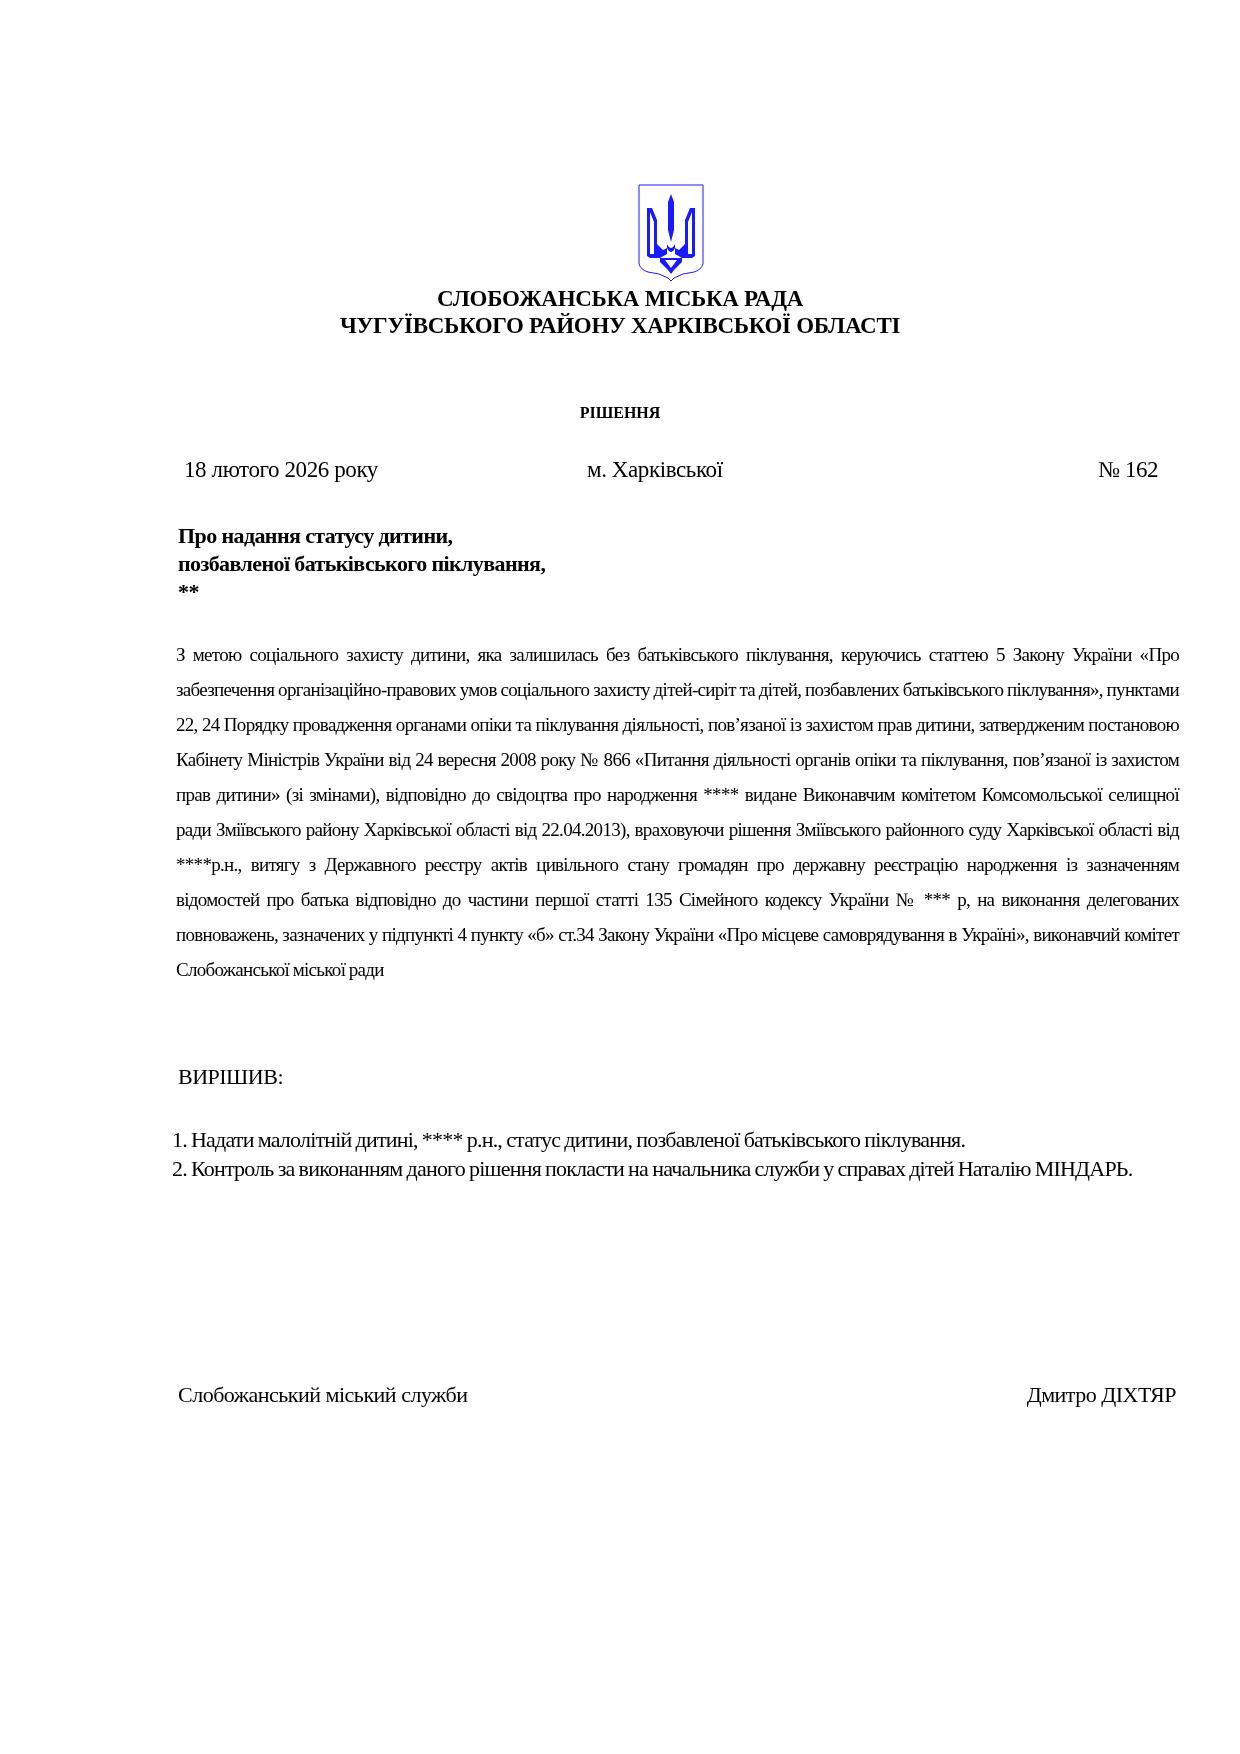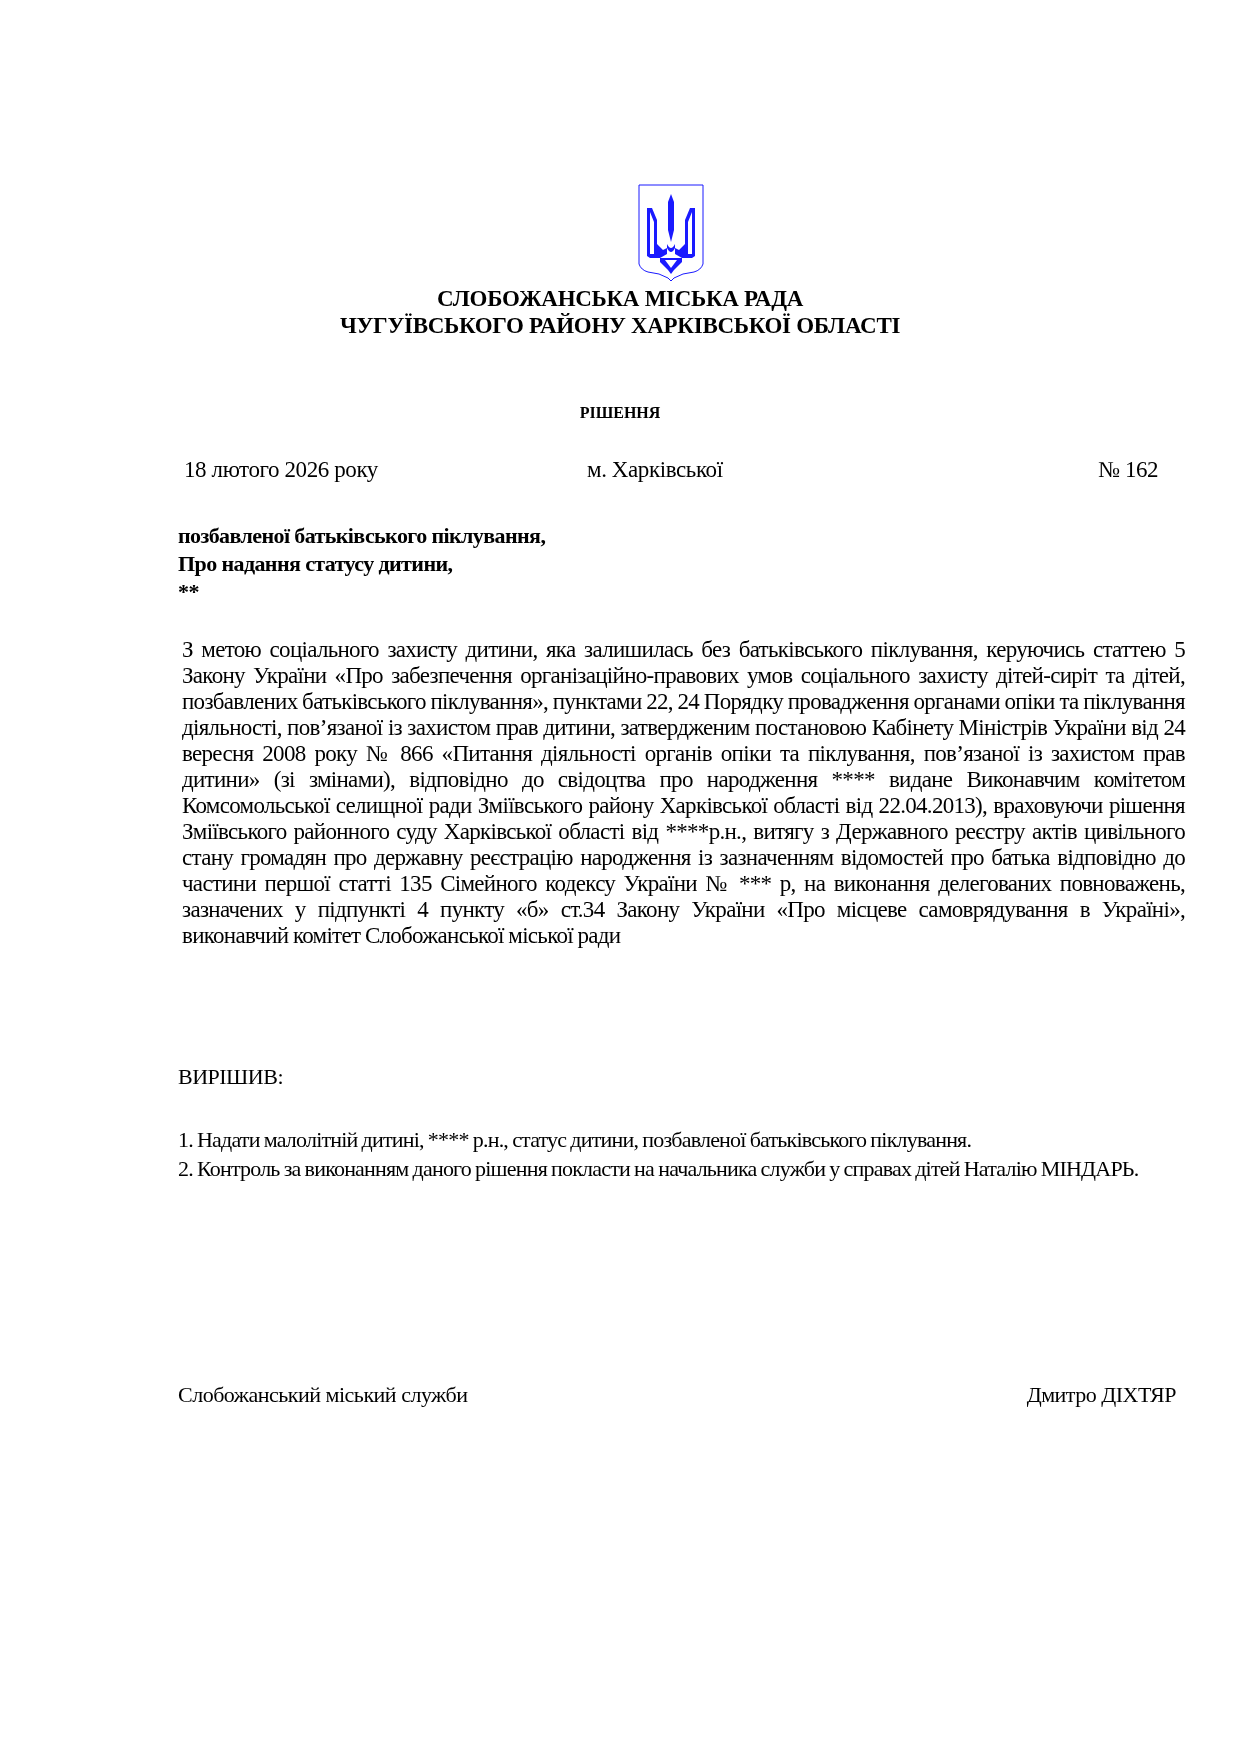--- a/index.html
+++ b/index.html
@@ -67,40 +67,40 @@
       left: 178px;
       top: 522px;
       font-weight: bold;
       font-size: 22px;
       line-height: 28px;
       letter-spacing: -0.6px;
     }
     .subject div { white-space: nowrap; }
     .preamble {
       position: absolute;
-      left: 182px;
+      left: 176px;
       top: 637px;
       width: 1003px;
-      font-size: 23px;
-      line-height: 26px;
+      font-size: 19px;
+      line-height: 35px;
       text-align: justify;
       letter-spacing: -0.7px;
       word-spacing: -0.5px;
     }
     .resolved {
       position: absolute;
       left: 178px;
       top: 1064px;
       font-size: 22px;
       line-height: 26px;
       letter-spacing: -0.5px;
     }
     .decisions {
       position: absolute;
-      left: 178px;
+      left: 172px;
       top: 1126px;
       width: 1003px;
       font-size: 22px;
       line-height: 28.5px;
       letter-spacing: -0.8px;
       word-spacing: -0.6px;
     }
     .decisions .item { margin: 0; }
     .signature {
       position: absolute;
@@ -134,22 +134,22 @@
   <div class="header header-1">СЛОБОЖАНСЬКА МІСЬКА РАДА</div>
   <div class="header header-2">ЧУГУЇВСЬКОГО РАЙОНУ ХАРКІВСЬКОЇ ОБЛАСТІ</div>
 
   <div class="title">РІШЕННЯ</div>
 
   <div class="meta-row meta-date">18 лютого 2026 року</div>
   <div class="meta-row meta-place">м. Харківської</div>
   <div class="meta-row meta-number">№ 162</div>
 
   <div class="subject">
+    <div>Про надання статусу дитини,</div>
     <div>позбавленої батьківського піклування,</div>
-    <div>Про надання статусу дитини,</div>
     <div>**</div>
   </div>
 
   <div class="preamble">З метою соціального захисту дитини, яка залишилась без батьківського піклування, керуючись статтею 5 Закону України  «Про забезпечення організаційно-правових умов соціального захисту дітей-сиріт та дітей, позбавлених батьківського піклування», пунктами 22, 24 Порядку провадження органами опіки та піклування діяльності, пов’язаної із захистом прав дитини, затвердженим постановою Кабінету Міністрів України від 24 вересня 2008 року № 866 «Питання діяльності органів опіки та піклування, пов’язаної із захистом прав дитини» (зі змінами), відповідно до свідоцтва про народження **** видане Виконавчим комітетом Комсомольської селищної ради Зміївського району Харківської області від 22.04.2013), враховуючи рішення Зміївського районного суду Харківської області від ****р.н., витягу з Державного реєстру актів цивільного стану громадян про державну реєстрацію народження із зазначенням відомостей про батька відповідно до частини першої статті 135 Сімейного кодексу України № *** р, на виконання делегованих повноважень, зазначених у підпункті 4 пункту «б» ст.34 Закону України «Про місцеве самоврядування в Україні», виконавчий комітет Слобожанської міської ради</div>
 
   <div class="resolved">ВИРІШИВ:</div>
 
   <div class="decisions">
     <p class="item">1. Надати малолітній  дитині, **** р.н., статус дитини, позбавленої батьківського піклування.</p>
     <p class="item">2.  Контроль за виконанням даного рішення покласти на  начальника служби у справах дітей Наталію МІНДАРЬ.</p>

